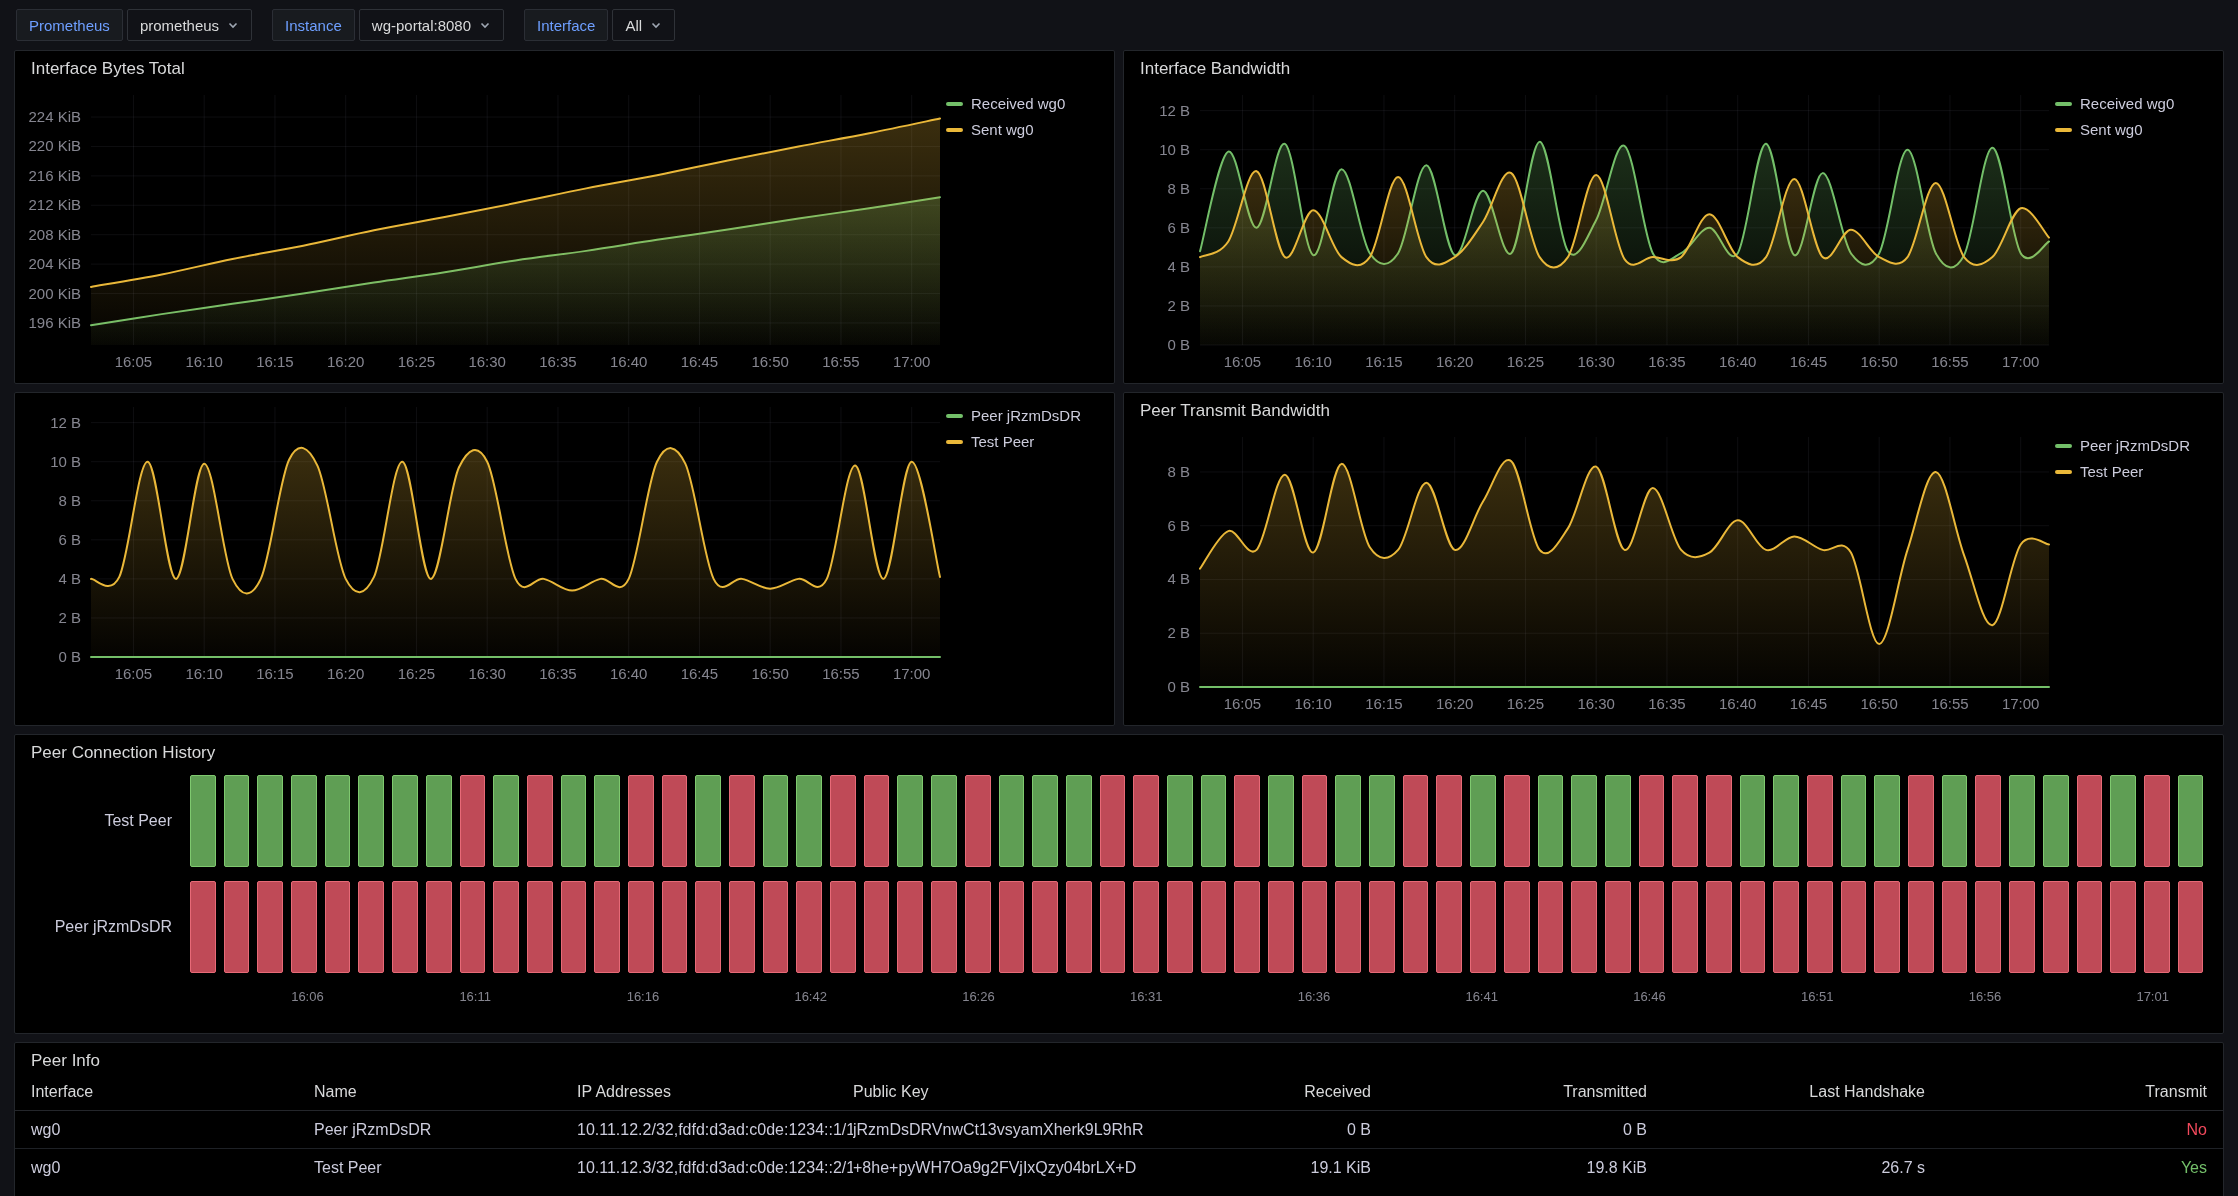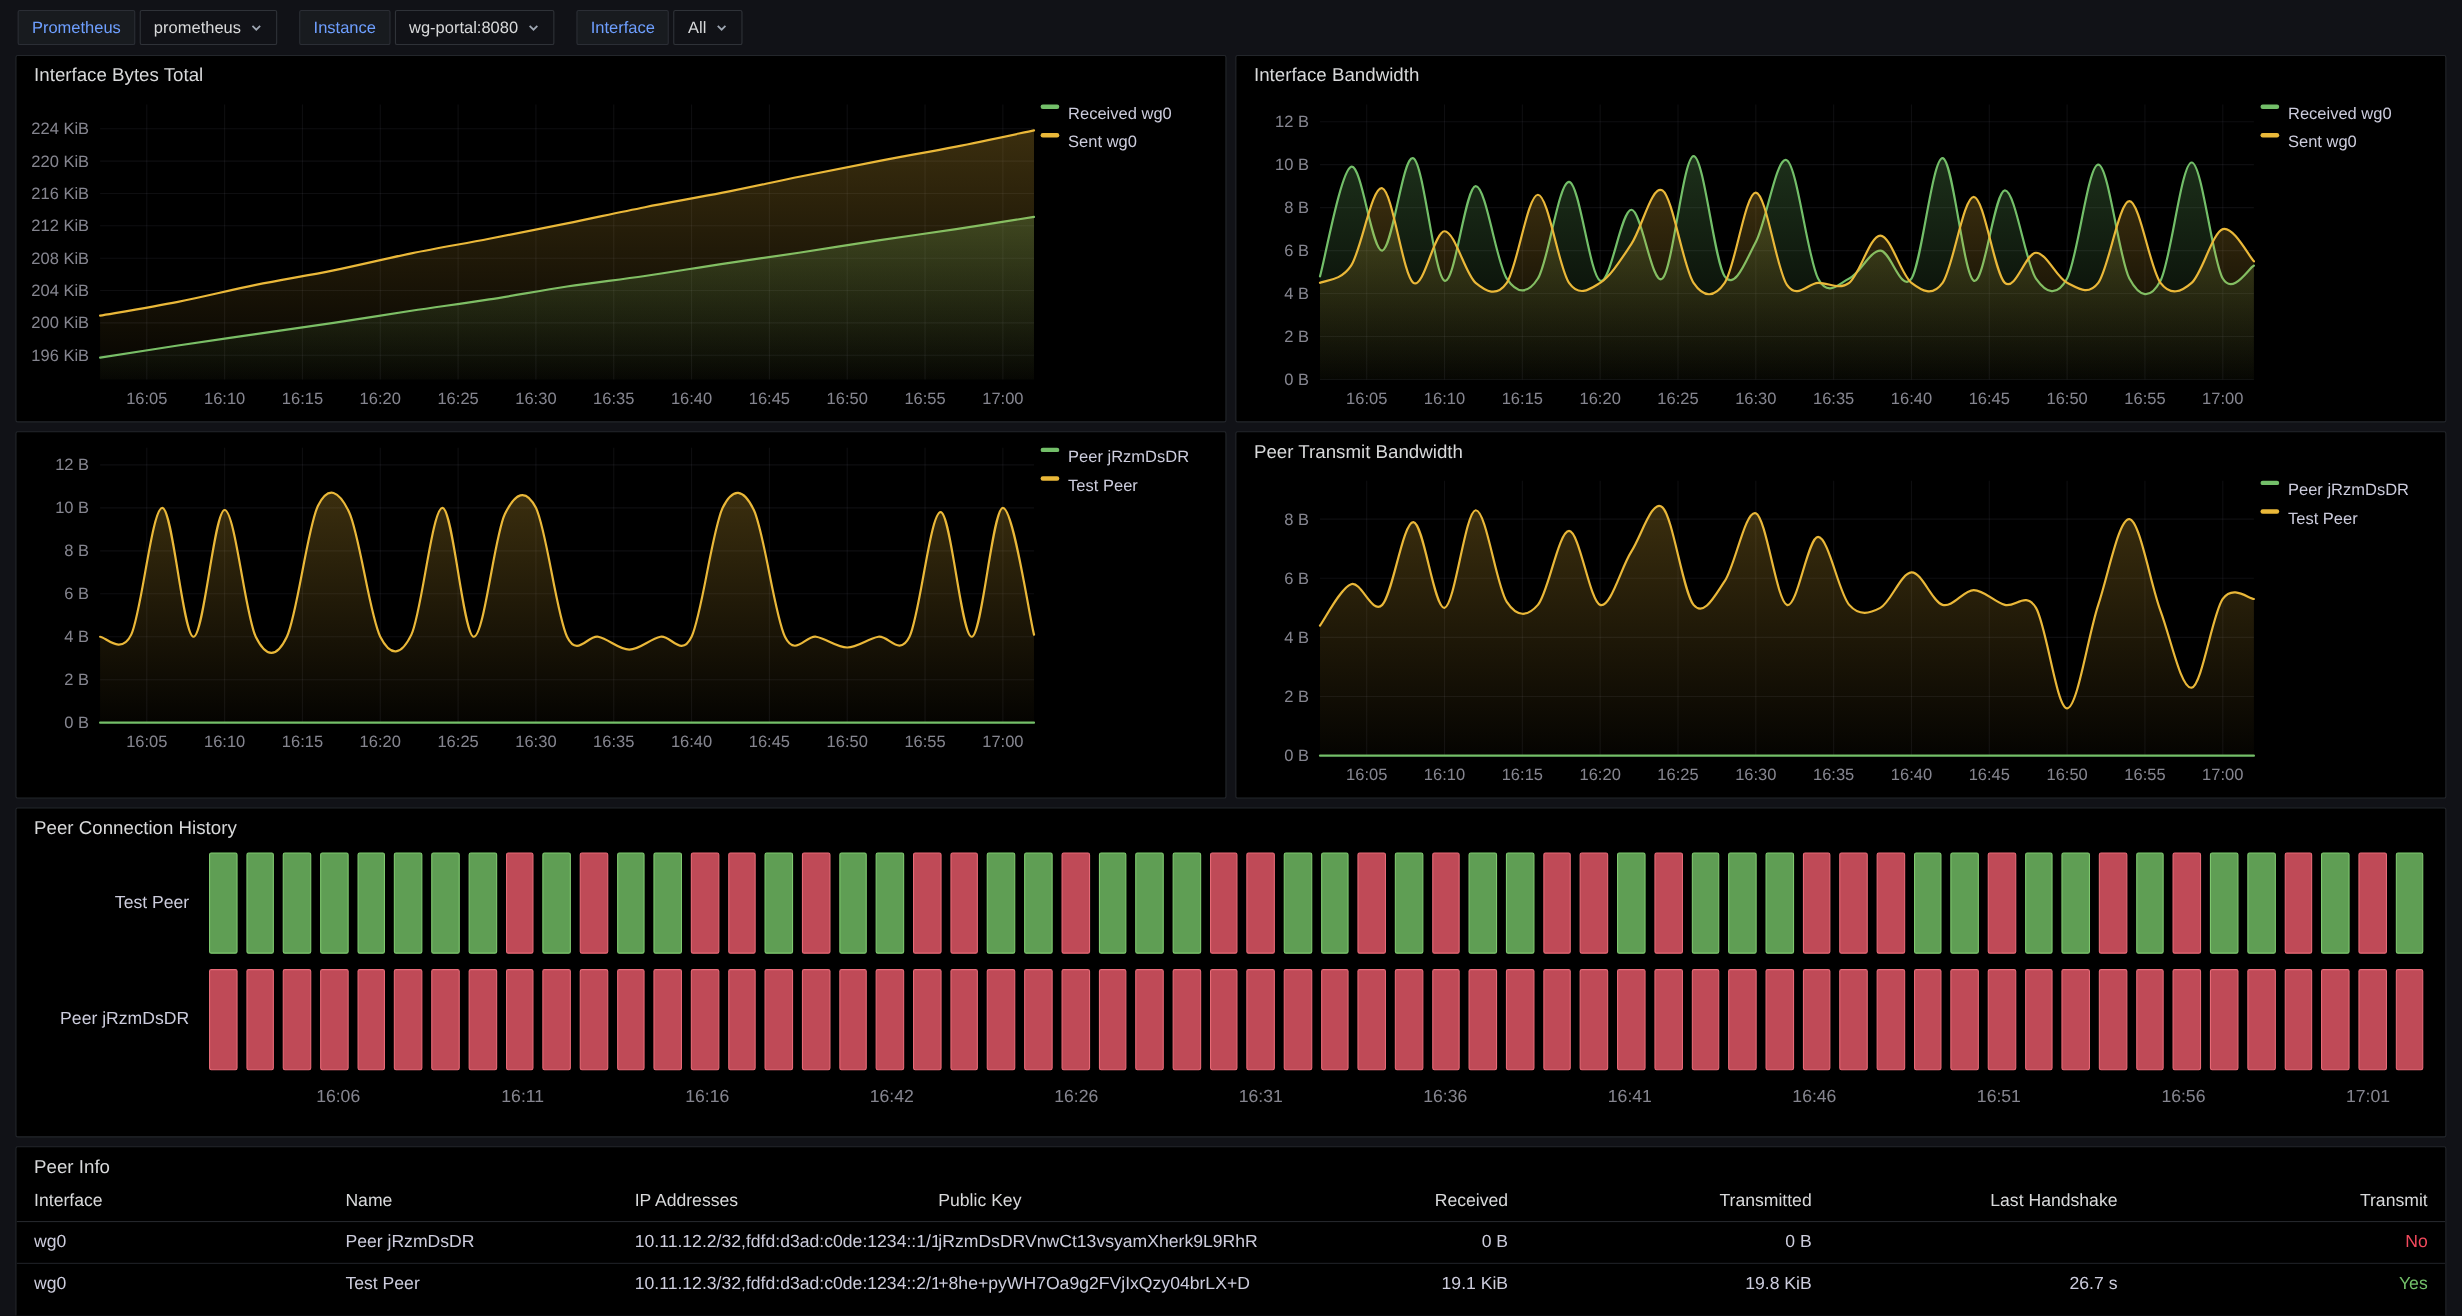--- a/index.html
+++ b/index.html
@@ -37,34 +37,34 @@
     margin:0; padding:8px 16px 2px; font-size:17px; font-weight:500; color:#d8d9da; cursor:pointer;
   }
   .p-chart { height:334px; }
   .p-history { grid-column:1 / -1; height:300px; }
   .p-table { grid-column:1 / -1; height:166px; }
 
   .chart-body { flex:1; display:flex; padding:2px 10px 8px 6px; min-height:0; }
   .plot { flex:1; min-width:0; position:relative; }
   .plot svg { display:block; }
   .legend { width:158px; padding-top:12px; display:flex; flex-direction:column; gap:9px; }
-  .legend-item { display:flex; align-items:flex-start; gap:8px; font-size:15px; color:#ccccdc; cursor:pointer; }
+  .legend-item { display:flex; align-items:center; gap:8px; font-size:15px; color:#ccccdc; cursor:pointer; }
   .legend-swatch { width:17px; height:4px; border-radius:2px; flex:0 0 auto; }
 
   
   .hist-body { flex:1; display:flex; flex-direction:column; padding:10px 20px 0 0; min-height:0; }
   .hist-row { display:flex; align-items:center; margin-bottom:14px; }
   .hist-label { flex:0 0 175px; padding-right:18px; text-align:right; font-size:16px; color:#ccccdc; }
   .hist-bars { flex:1; display:flex; gap:8px; height:92px; }
   .hist-bar { flex:1; border-radius:2px; }
   .hist-bar.up   { background:#5f9e54; border:1px solid #7fc96f; }
   .hist-bar.down { background:#bf4a57; border:1px solid #e76a77; }
   .hist-ticks-row { display:flex; height:26px; }
   .hist-spacer { flex:0 0 175px; }
-  .hist-ticks { flex:1; position:relative; font-size:16px; color:rgba(204,204,220,0.65); }
+  .hist-ticks { flex:1; position:relative; font-size:13px; color:rgba(204,204,220,0.65); }
   .hist-ticks span { position:absolute; top:2px; transform:translateX(-50%); white-space:nowrap; }
 
   
   .table { display:flex; flex-direction:column; }
   .trow {
     display:grid;
     grid-template-columns:283px 263px 276px 303px minmax(0,1fr) 276px 278px 282px;
     align-items:center; height:38px; padding:0 16px;
   }
   .trow.thead { color:#d8d9da; font-weight:500; border-bottom:1px solid #24262b; font-size:16px; }

